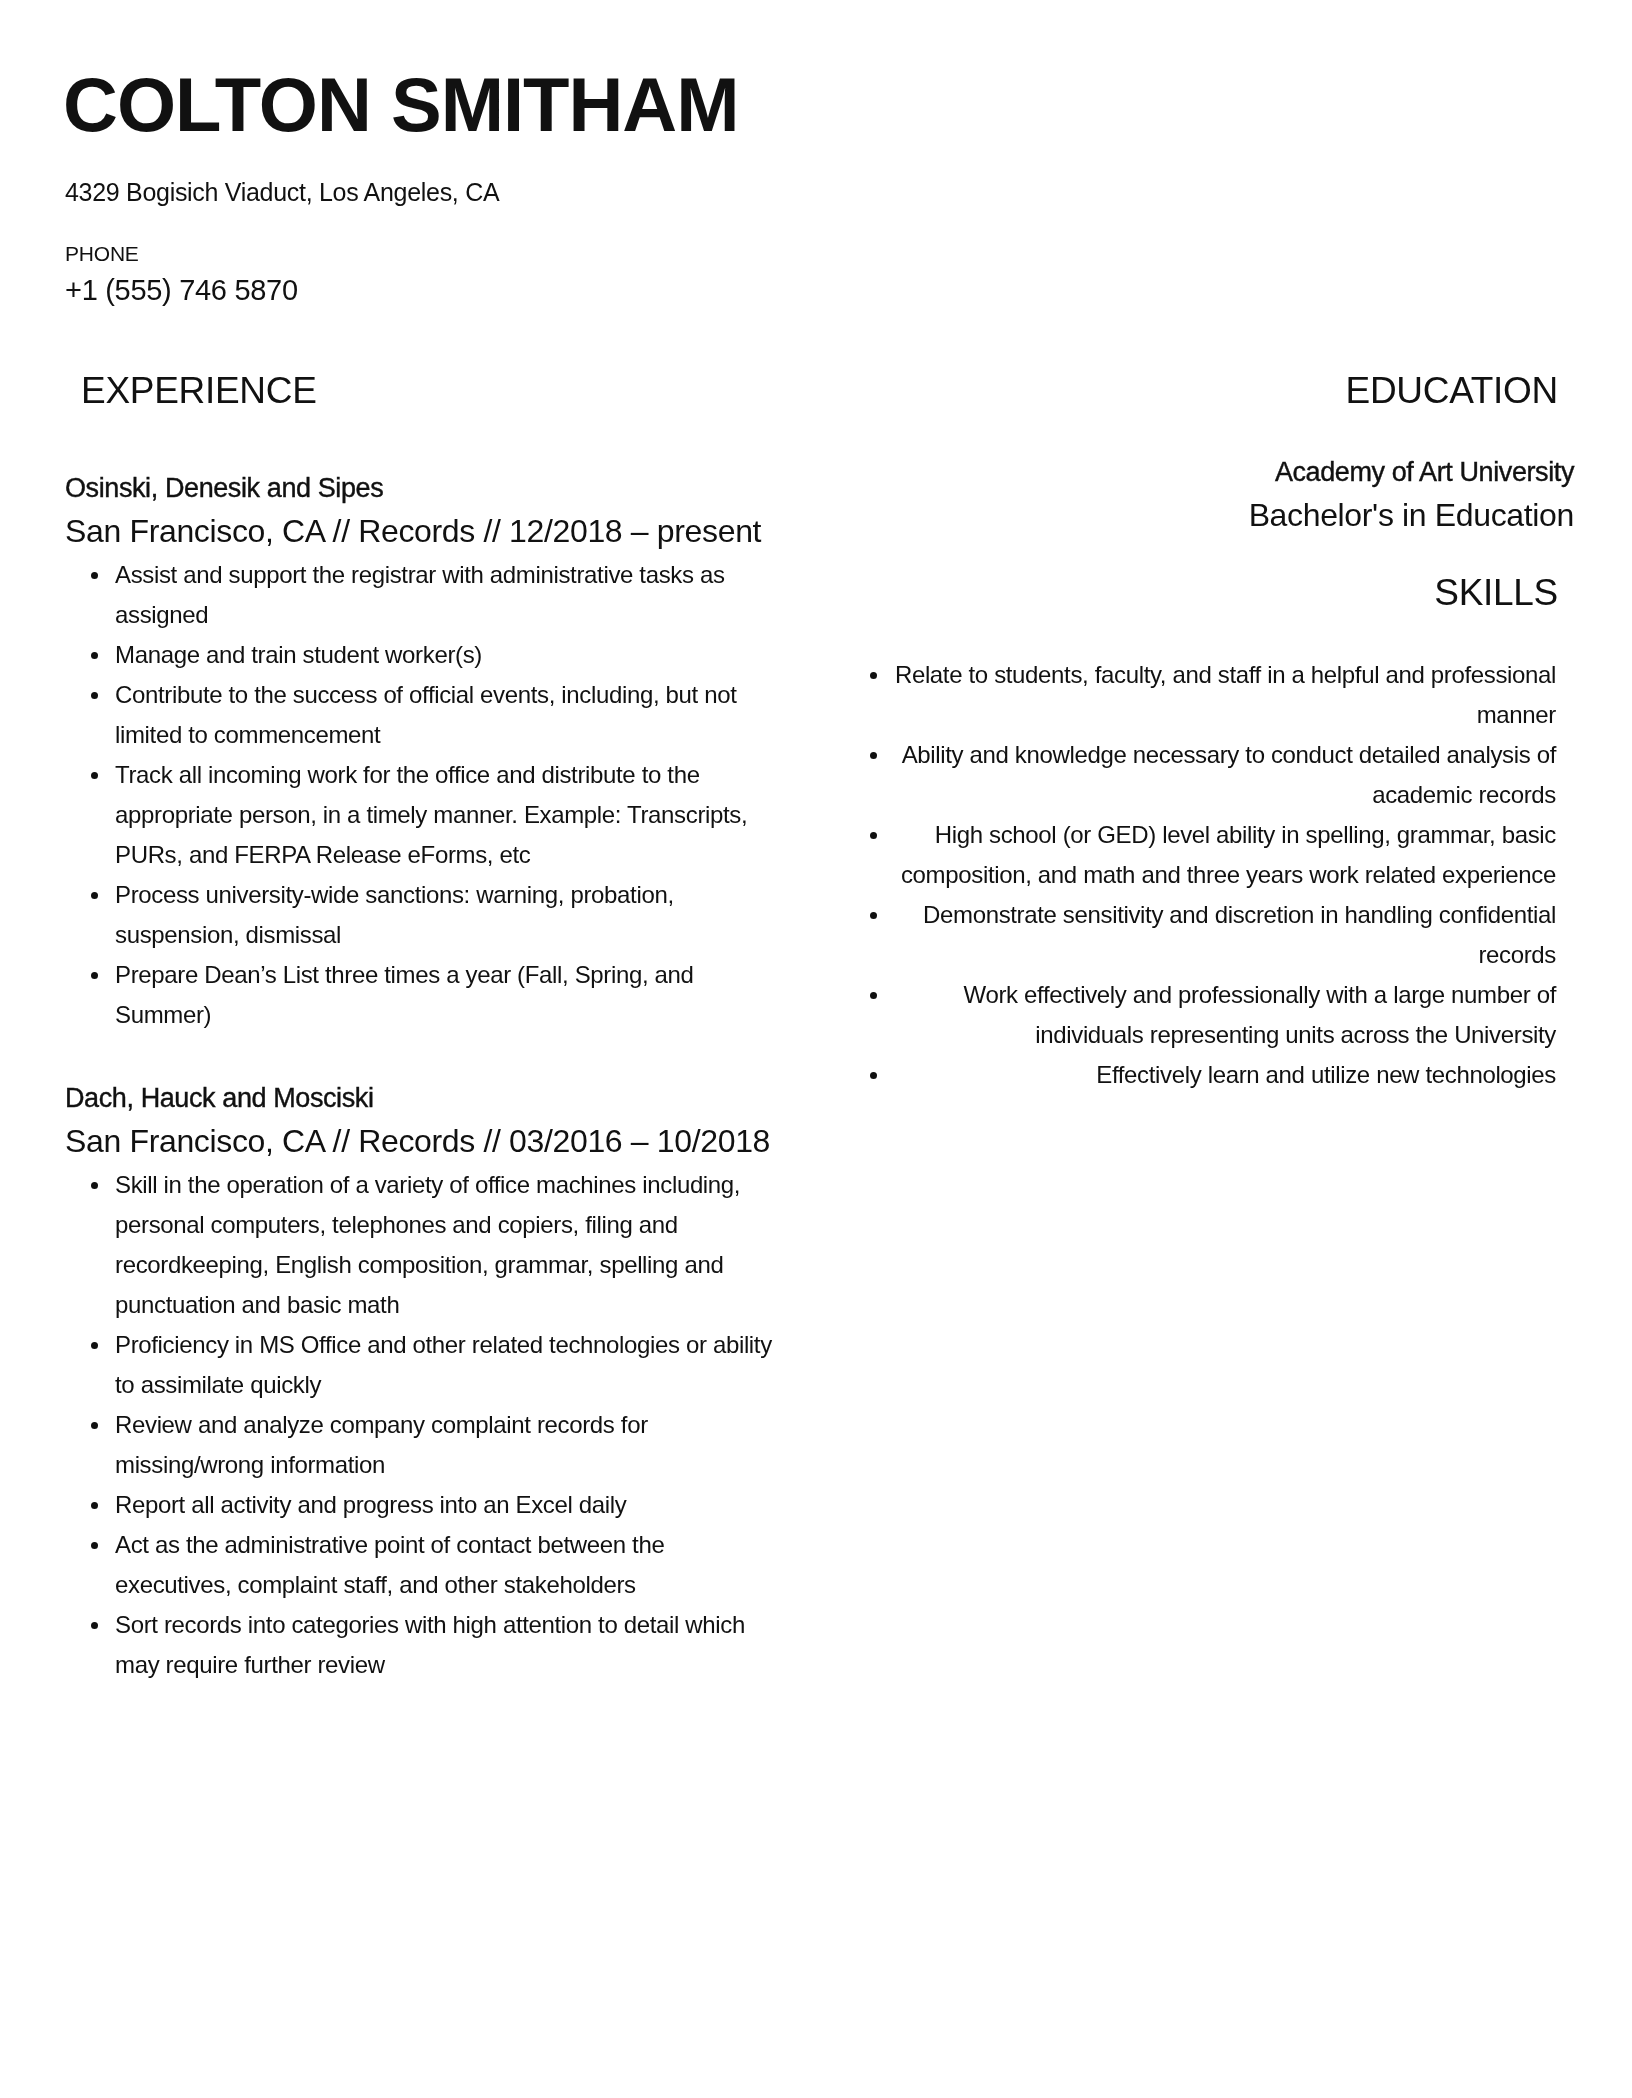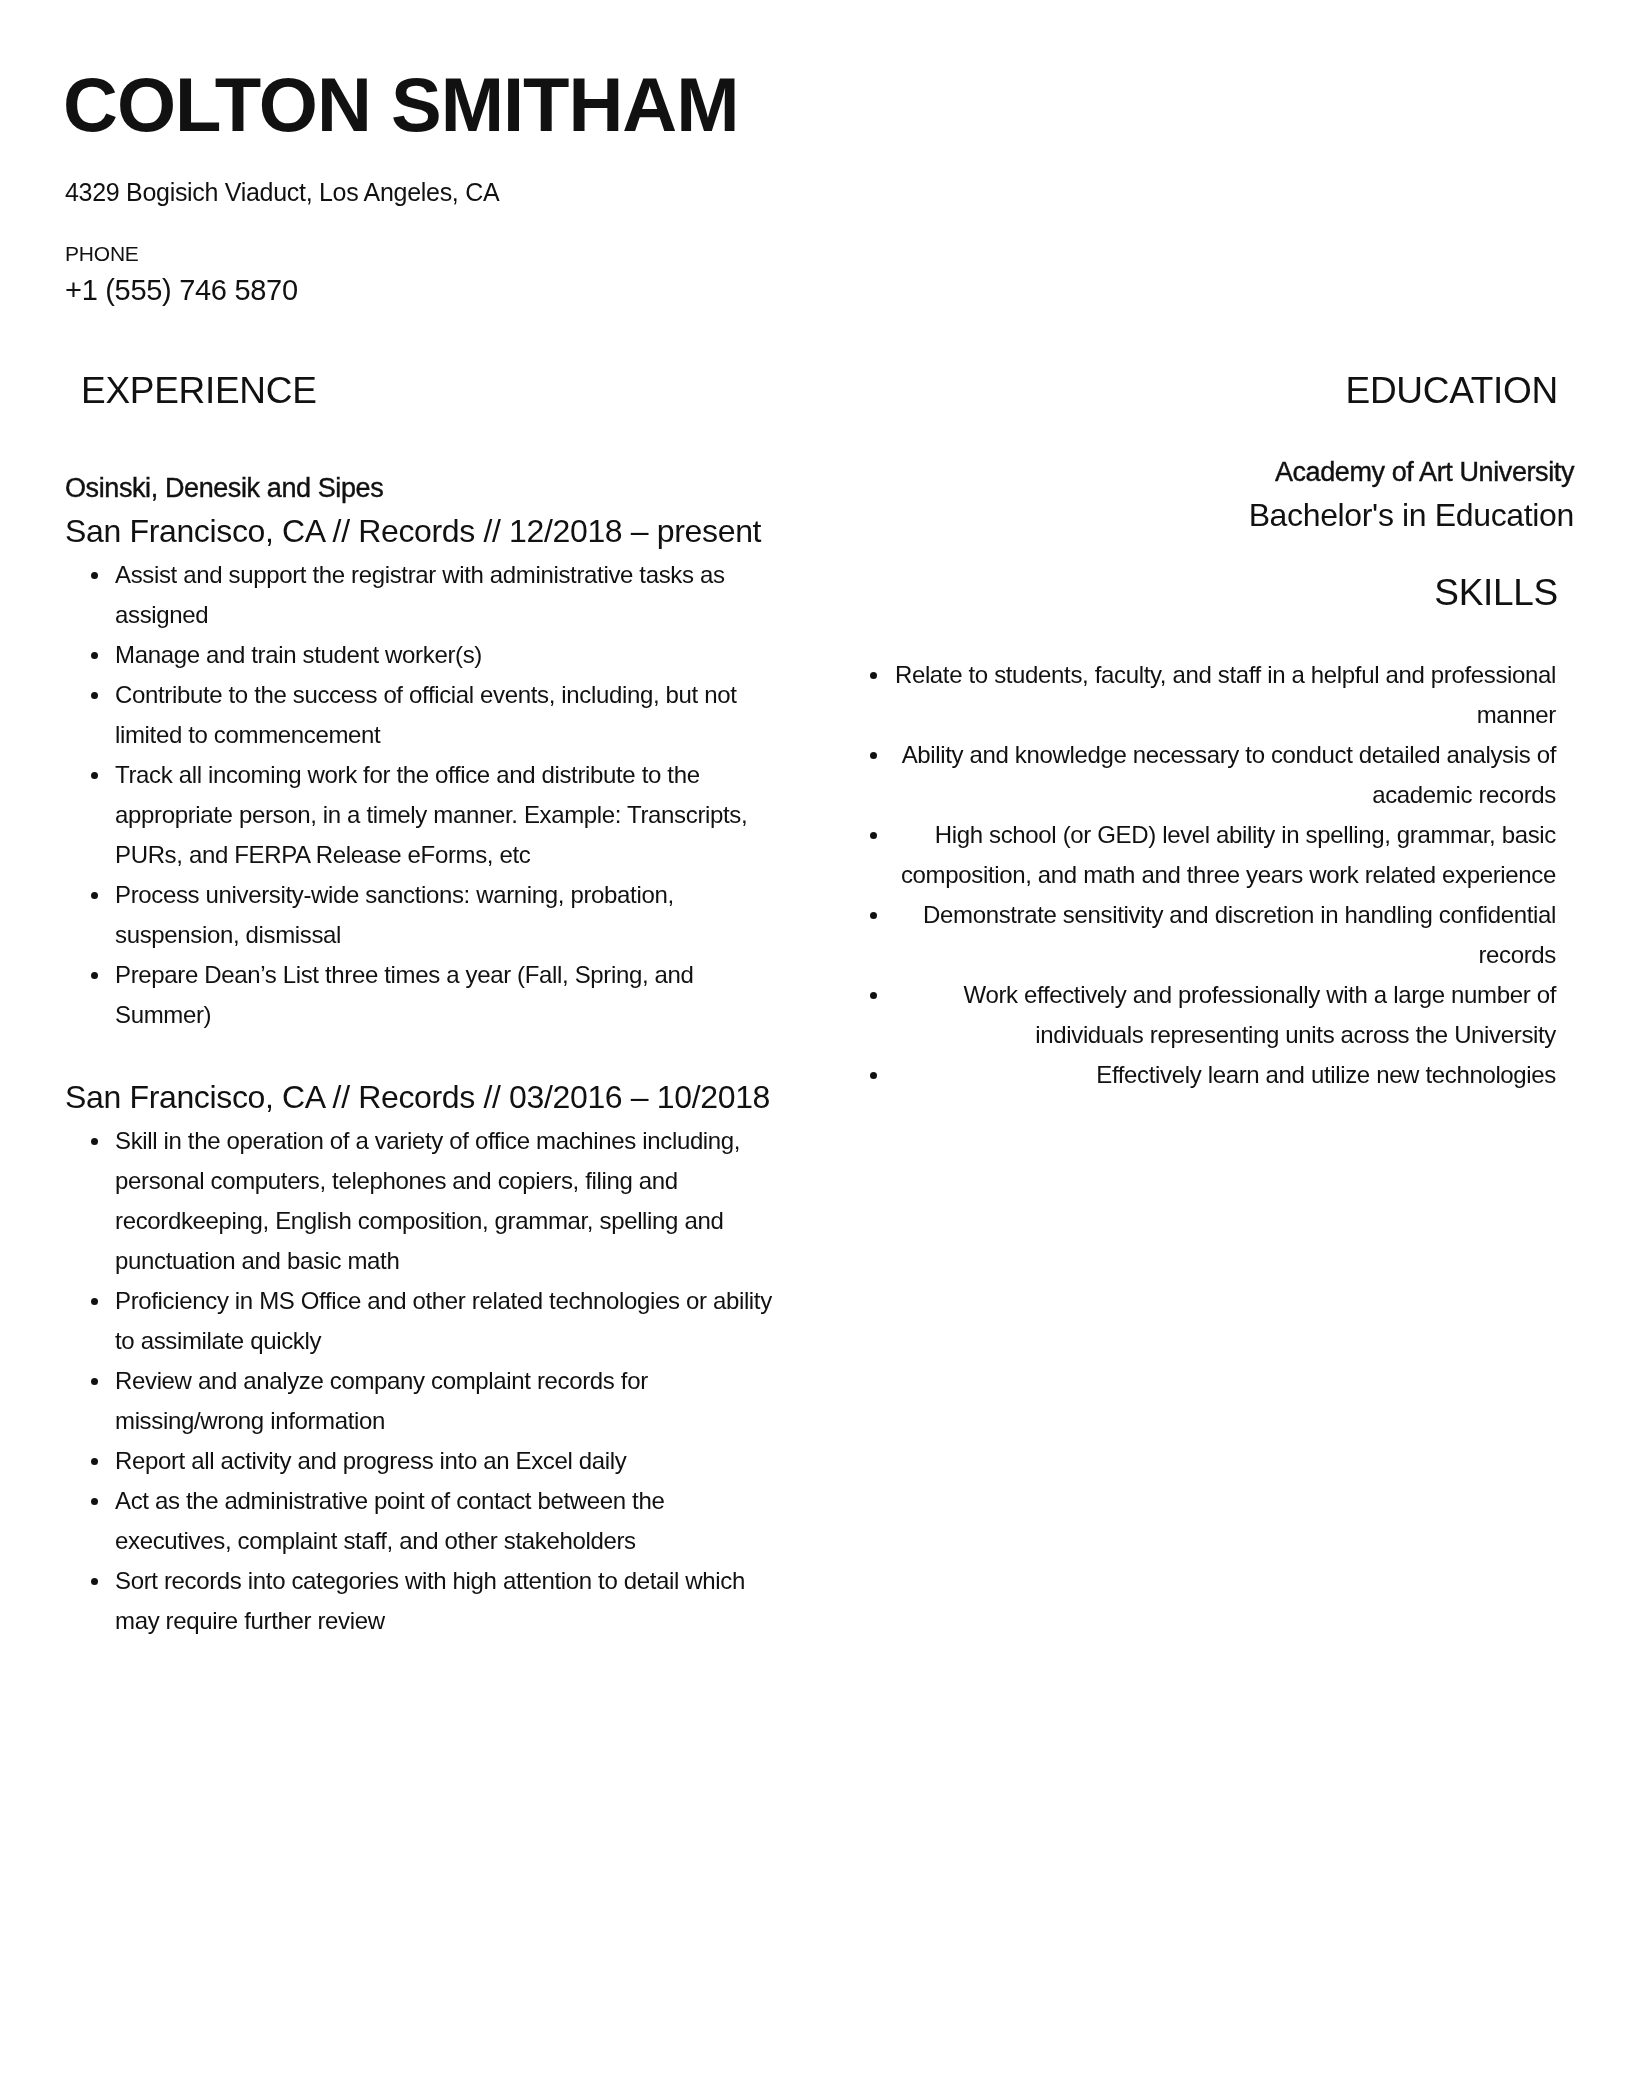--- a/index.html
+++ b/index.html
@@ -75,20 +75,21 @@
       <li>Assist and support the registrar with administrative tasks as assigned</li>
       <li>Manage and train student worker(s)</li>
       <li>Contribute to the success of official events, including, but not limited to commencement</li>
       <li>Track all incoming work for the office and distribute to the appropriate person, in a timely manner. Example: Transcripts, PURs, and FERPA Release eForms, etc</li>
       <li>Process university-wide sanctions: warning, probation, suspension, dismissal</li>
       <li>Prepare Dean’s List three times a year (Fall, Spring, and Summer)</li>
     </ul>
   </div>
 
   <div class="entry">
+    <h3 class="entry-title">Dach, Hauck and Mosciski</h3>
     <p class="entry-meta">San Francisco, CA // Records // 03/2016 – 10/2018</p>
     <ul class="bullets">
       <li>Skill in the operation of a variety of office machines including, personal computers, telephones and copiers, filing and recordkeeping, English composition, grammar, spelling and punctuation and basic math</li>
       <li>Proficiency in MS Office and other related technologies or ability to assimilate quickly</li>
       <li>Review and analyze company complaint records for missing/wrong information</li>
       <li>Report all activity and progress into an Excel daily</li>
       <li>Act as the administrative point of contact between the executives, complaint staff, and other stakeholders</li>
       <li>Sort records into categories with high attention to detail which may require further review</li>
     </ul>
   </div>

